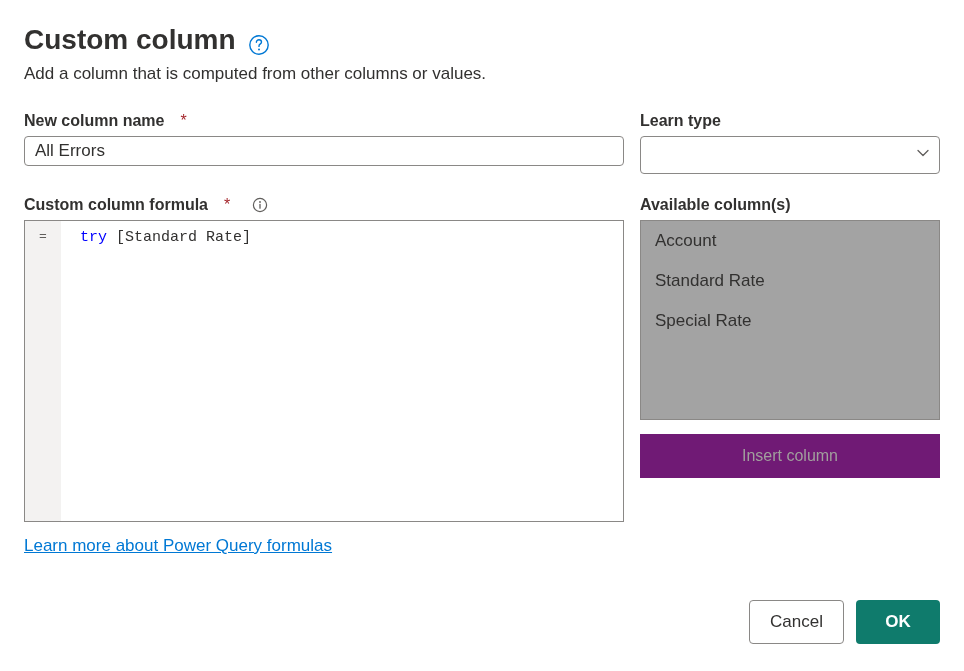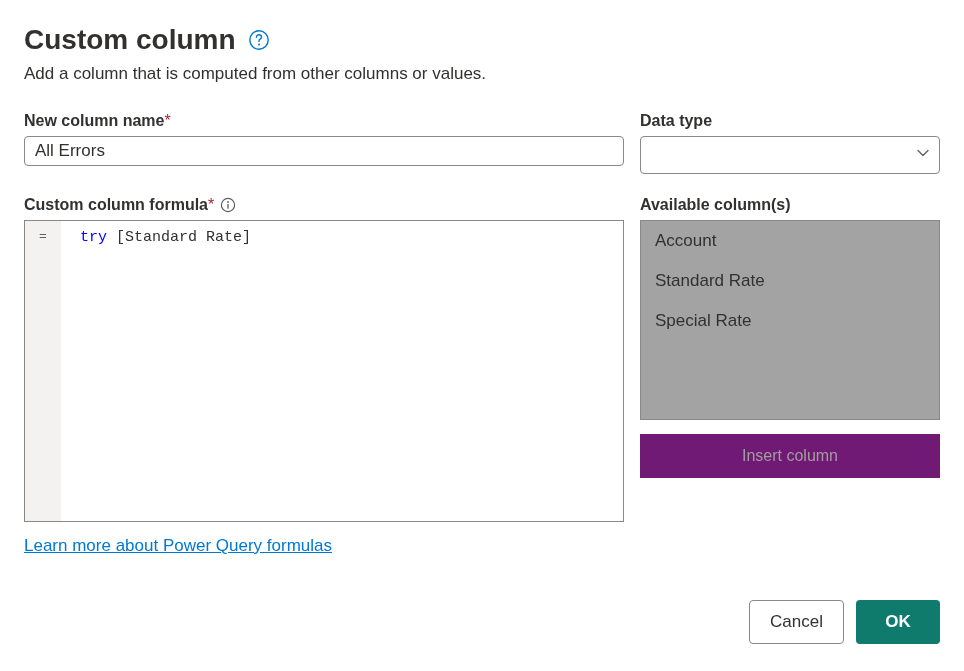--- a/index.html
+++ b/index.html
@@ -6,21 +6,21 @@
     body {
       font-family: "Segoe UI", -apple-system, BlinkMacSystemFont, sans-serif;
       color: #323130;
       padding: 24px;
       width: 964px;
       height: 671px;
       background: #fff;
     }
     .header {
       display: flex;
-      align-items: center;
+      align-items: flex-end;
       gap: 12px;
       margin-bottom: 8px;
     }
     .header h1 {
       font-size: 28px;
       font-weight: 600;
     }
     .help-icon svg { display: block; }
     .subtitle {
       font-size: 17px;
@@ -31,21 +31,21 @@
       display: grid;
       grid-template-columns: 1fr 300px;
       column-gap: 16px;
     }
     .field-label {
       font-size: 16px;
       font-weight: 600;
       margin-bottom: 6px;
       display: flex;
       align-items: center;
-      gap: 0;
+      gap: 16px;
     }
     .required { color: #a4262c; font-weight: 400; }
     .info-icon {
       display: inline-flex;
       align-items: center;
       margin-left: 6px;
     }
     .text-input {
       width: 100%;
       height: 30px;
@@ -182,21 +182,21 @@
 
 <p class="subtitle">Add a column that is computed from other columns or values.</p>
 
 <div class="main-grid">
 
   <div class="field-label">
     <span>New column name</span>
     <span class="required">*</span>
   </div>
   <div class="field-label">
-    <span>Data type</span>
+    <span>Learn type</span>
   </div>
 
   <div>
     <input class="text-input" type="text" value="All Errors" style="">
   </div>
   <div class="select-wrap">
     <select class="select-input">
       <option></option>
     </select>
     <span class="select-chevron">

